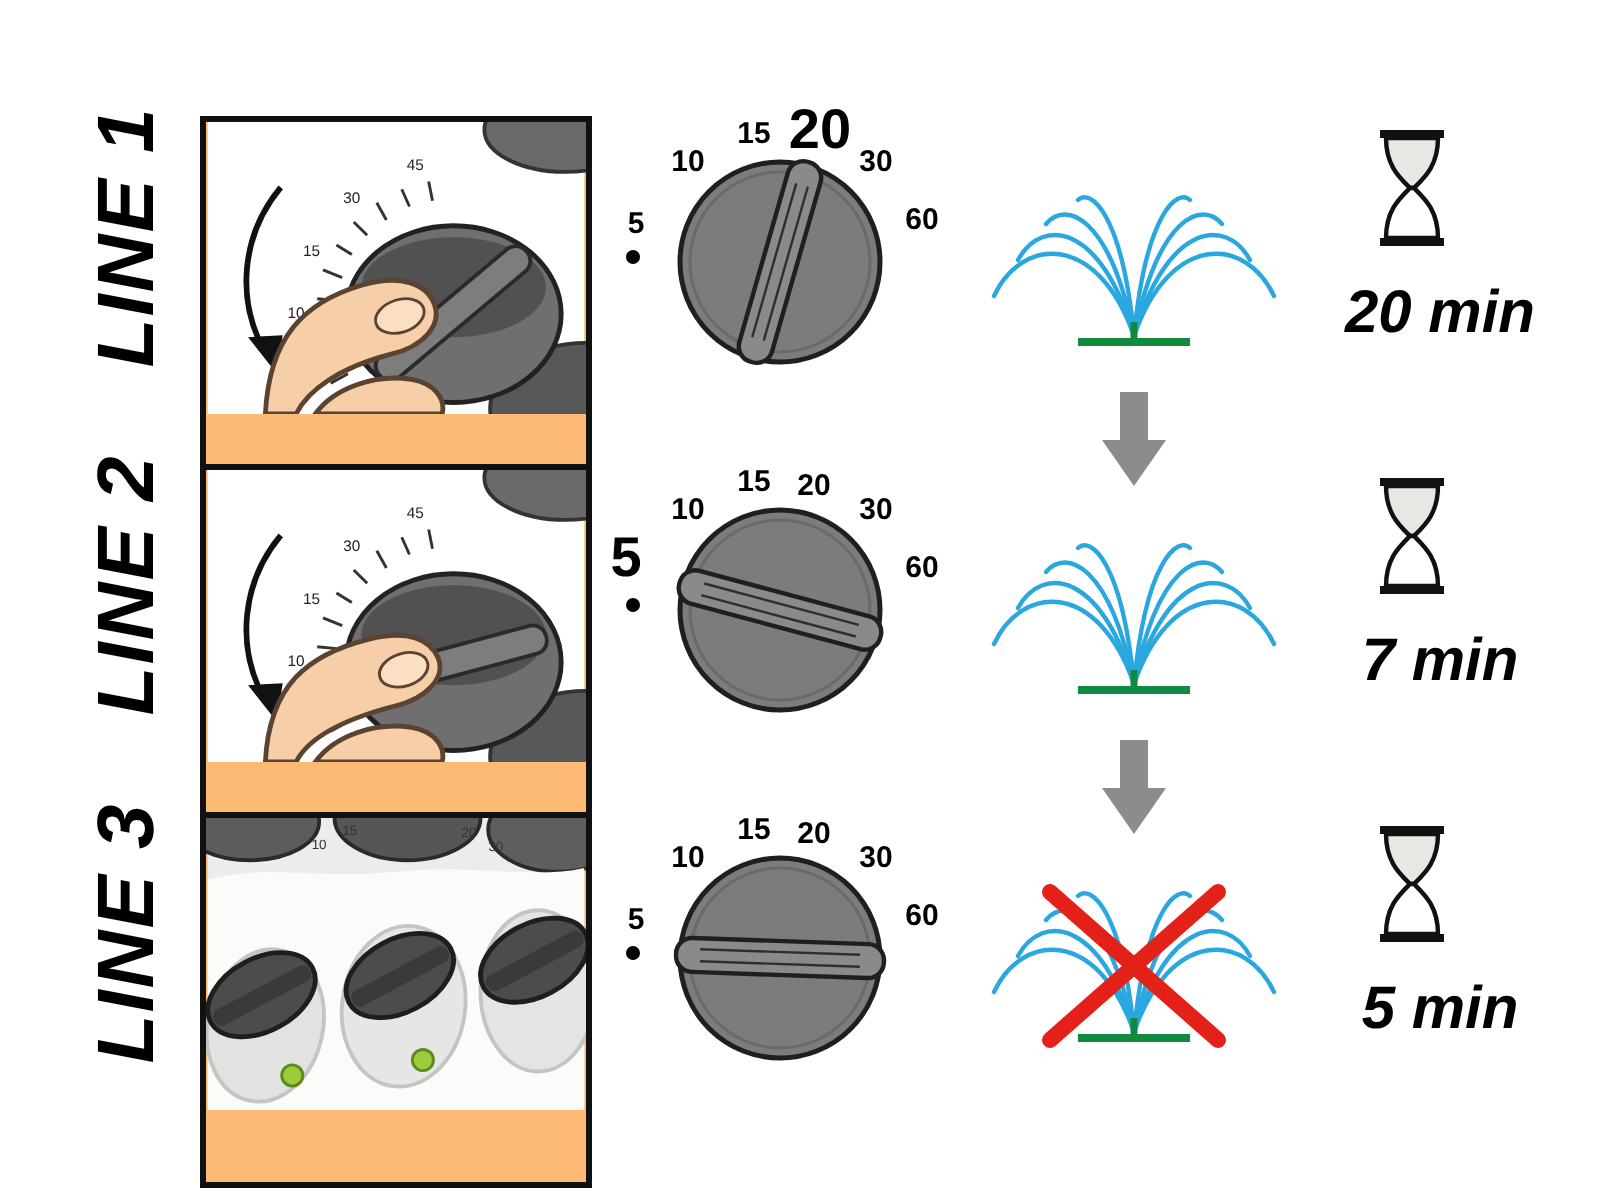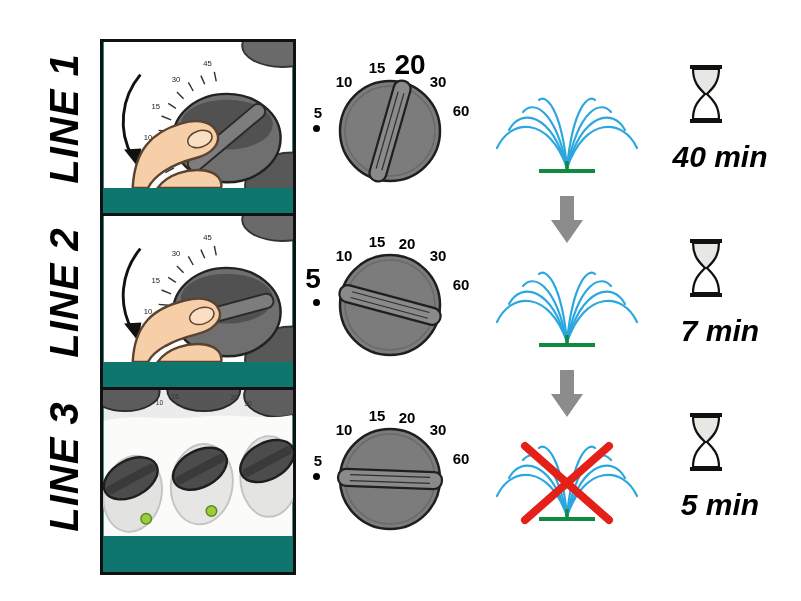--- a/index.html
+++ b/index.html
@@ -9,22 +9,22 @@
     overflow: hidden; font-family: "Liberation Sans", sans-serif; color: #000;
   }
   .row { position: absolute; left: 0; width: 801px; height: 176px; }
   .r1 { top: 38px; } .r2 { top: 212px; } .r3 { top: 386px; }
 
   .line-label { position: absolute; left: 34px; top: 0; width: 60px; height: 160px;
     display: flex; align-items: center; justify-content: center; }
   .line-label span { transform: rotate(-90deg); white-space: nowrap;
     font-style: italic; font-weight: 900; font-size: 40px; letter-spacing: 1px; }
 
-  .photo { position: absolute; left: 100px; top: 1px; width: 196px; height: 188px;
-    border: 3px solid #111; background: #0f766e; overflow: hidden; }
+  .photo { position: absolute; left: 100px; top: 20px; width: 196px; height: 188px;
+    border: 3px solid #111; background: #fdba74; overflow: hidden; }
   .photo svg { display: block; }
 
   .dial { position: absolute; left: 300px; top: 16px; width: 176px; height: 152px; }
   .dial svg { position: absolute; left: 0; top: 0; }
   .dnum { position: absolute; transform: translate(-50%,-50%); font-weight: 700; font-size: 15px; }
   .dnum.big { font-size: 28px; }
   .p5    { left: 18px;  top: 58px; }
   .p5big { left: 13px;  top: 51px; }
   .p10   { left: 44px;  top: 27px; }
   .p15   { left: 77px;  top: 13px; }
@@ -134,21 +134,21 @@
     </div>
 
     <div class="hg">
       <svg width="40" height="60" viewBox="0 0 40 60">
         <line x1="4" y1="3" x2="36" y2="3" stroke="#111" stroke-width="4"></line>
         <path d="M7,5 H33 C33,19 26,25 21,30 H19 C14,25 7,19 7,5 Z" fill="#e7e7e3" stroke="#111" stroke-width="2.2"></path>
         <path d="M19,30 H21 C26,35 33,41 33,55 H7 C7,41 14,35 19,30 Z" fill="#ffffff" stroke="#111" stroke-width="2.2"></path>
         <line x1="4" y1="57" x2="36" y2="57" stroke="#111" stroke-width="4"></line>
       </svg>
     </div>
-    <div class="dur">40 min</div>
+    <div class="dur">20 min</div>
   </div>
 
   <div class="arrow a1">
     <svg width="36" height="48" viewBox="0 0 36 48">
       <rect x="11" y="0" width="14" height="26" fill="#8c8c8c"></rect>
       <polygon points="2,24 34,24 18,47" fill="#8c8c8c"></polygon>
     </svg>
   </div>
 
   <div class="row r2">

